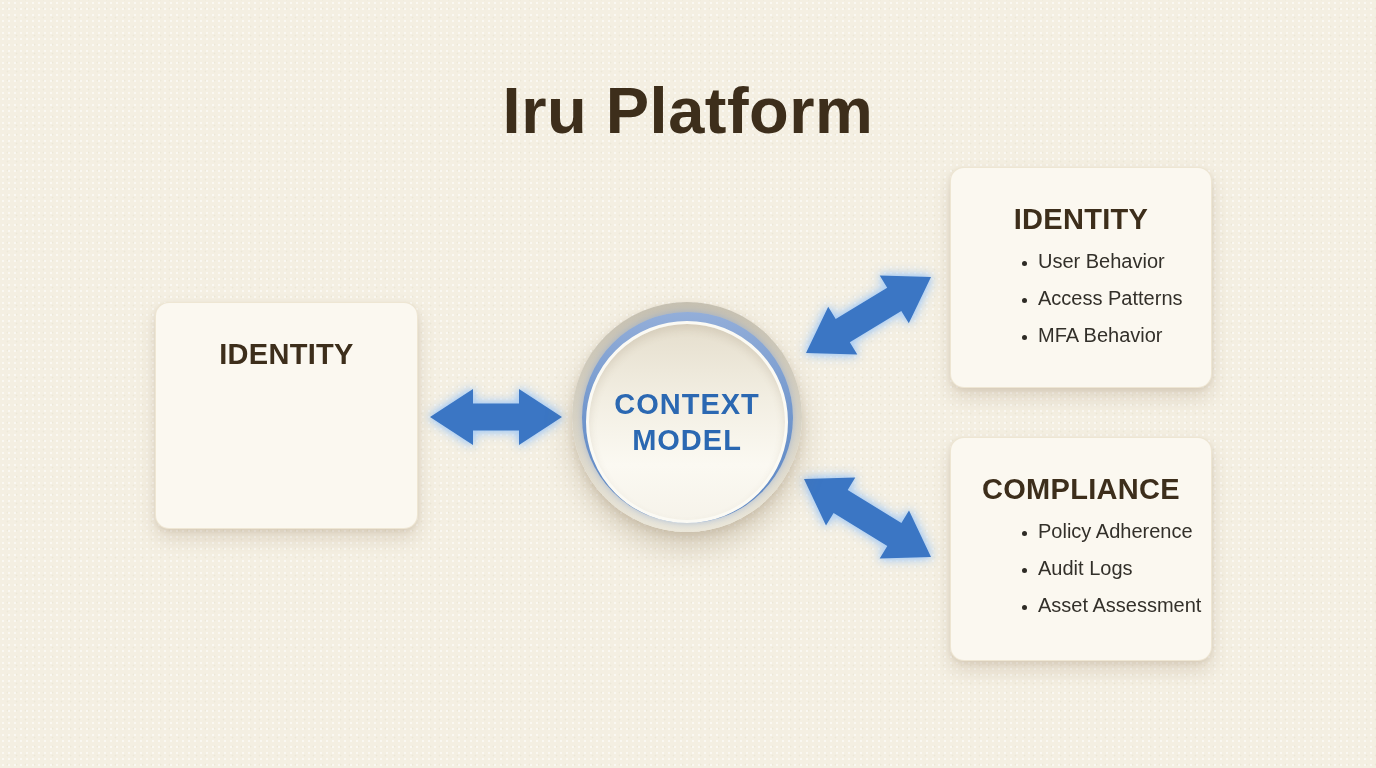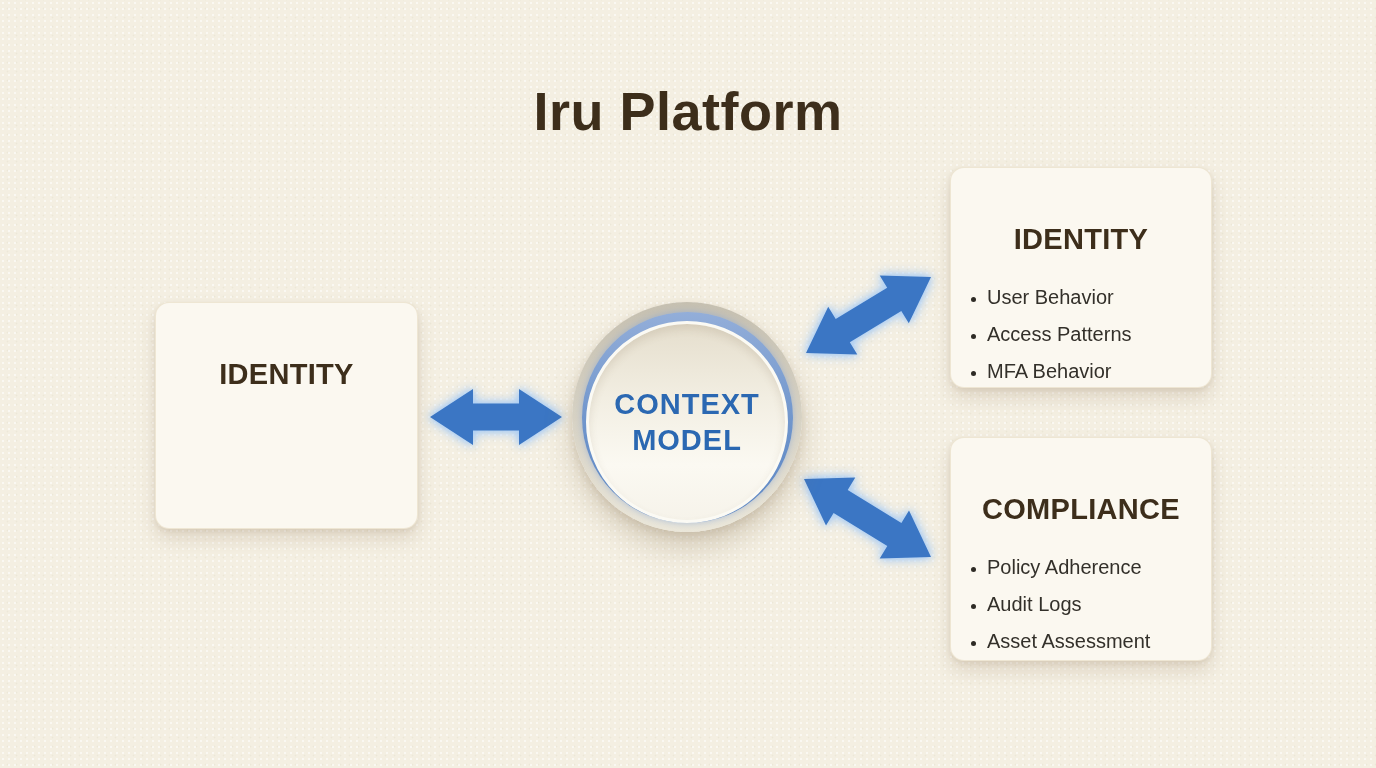--- a/index.html
+++ b/index.html
@@ -23,21 +23,21 @@
     width: 1376px;
     height: 768px;
   }
   .page-title {
     position: absolute;
     top: 80px;
     left: 0;
     width: 100%;
     margin: 0;
     text-align: center;
-    font-size: 54px;
+    font-size: 65px;
     line-height: 62px;
     font-weight: 700;
     letter-spacing: 0.5px;
     color: var(--heading-brown, #3d2e1b);
   }
   
   .arrows-layer {
     position: absolute;
     top: 0; left: 0;
     width: 1376px;
@@ -96,31 +96,31 @@
     box-sizing: border-box;
     background: var(--panel-bg, #fbf8f0);
     border: 1px solid rgba(236,227,207,0.9);
     border-radius: 14px;
     box-shadow: 0 10px 18px rgba(148,124,90,0.22), 0 2px 5px rgba(148,124,90,0.14);
   }
   .panel-endpoint   { left: 155px; top: 302px; width: 263px; height: 227px; }
   .panel-identity   { left: 950px; top: 167px; width: 262px; height: 221px; }
   .panel-compliance { left: 950px; top: 437px; width: 262px; height: 224px; }
   .panel-title {
-    margin-top: 54px;
+    margin-top: 34px;
     text-align: center;
     font-size: 29px;
     line-height: 34px;
     font-weight: 700;
     letter-spacing: 0.3px;
     color: var(--heading-brown, #3a2c1a);
   }
   .panel ul {
-    margin: 23px 0 0 0;
-    padding-left: 36px;
+    margin: 7px 0 0 0;
+    padding-left: 87px;
   }
   .panel li {
     font-size: 20px;
     line-height: 37px;
     color: var(--body-text, #33302a);
   }
   .panel li::marker { color: #2e2b25; font-size: 16px; }
 </style>
 </head>
 <body>

